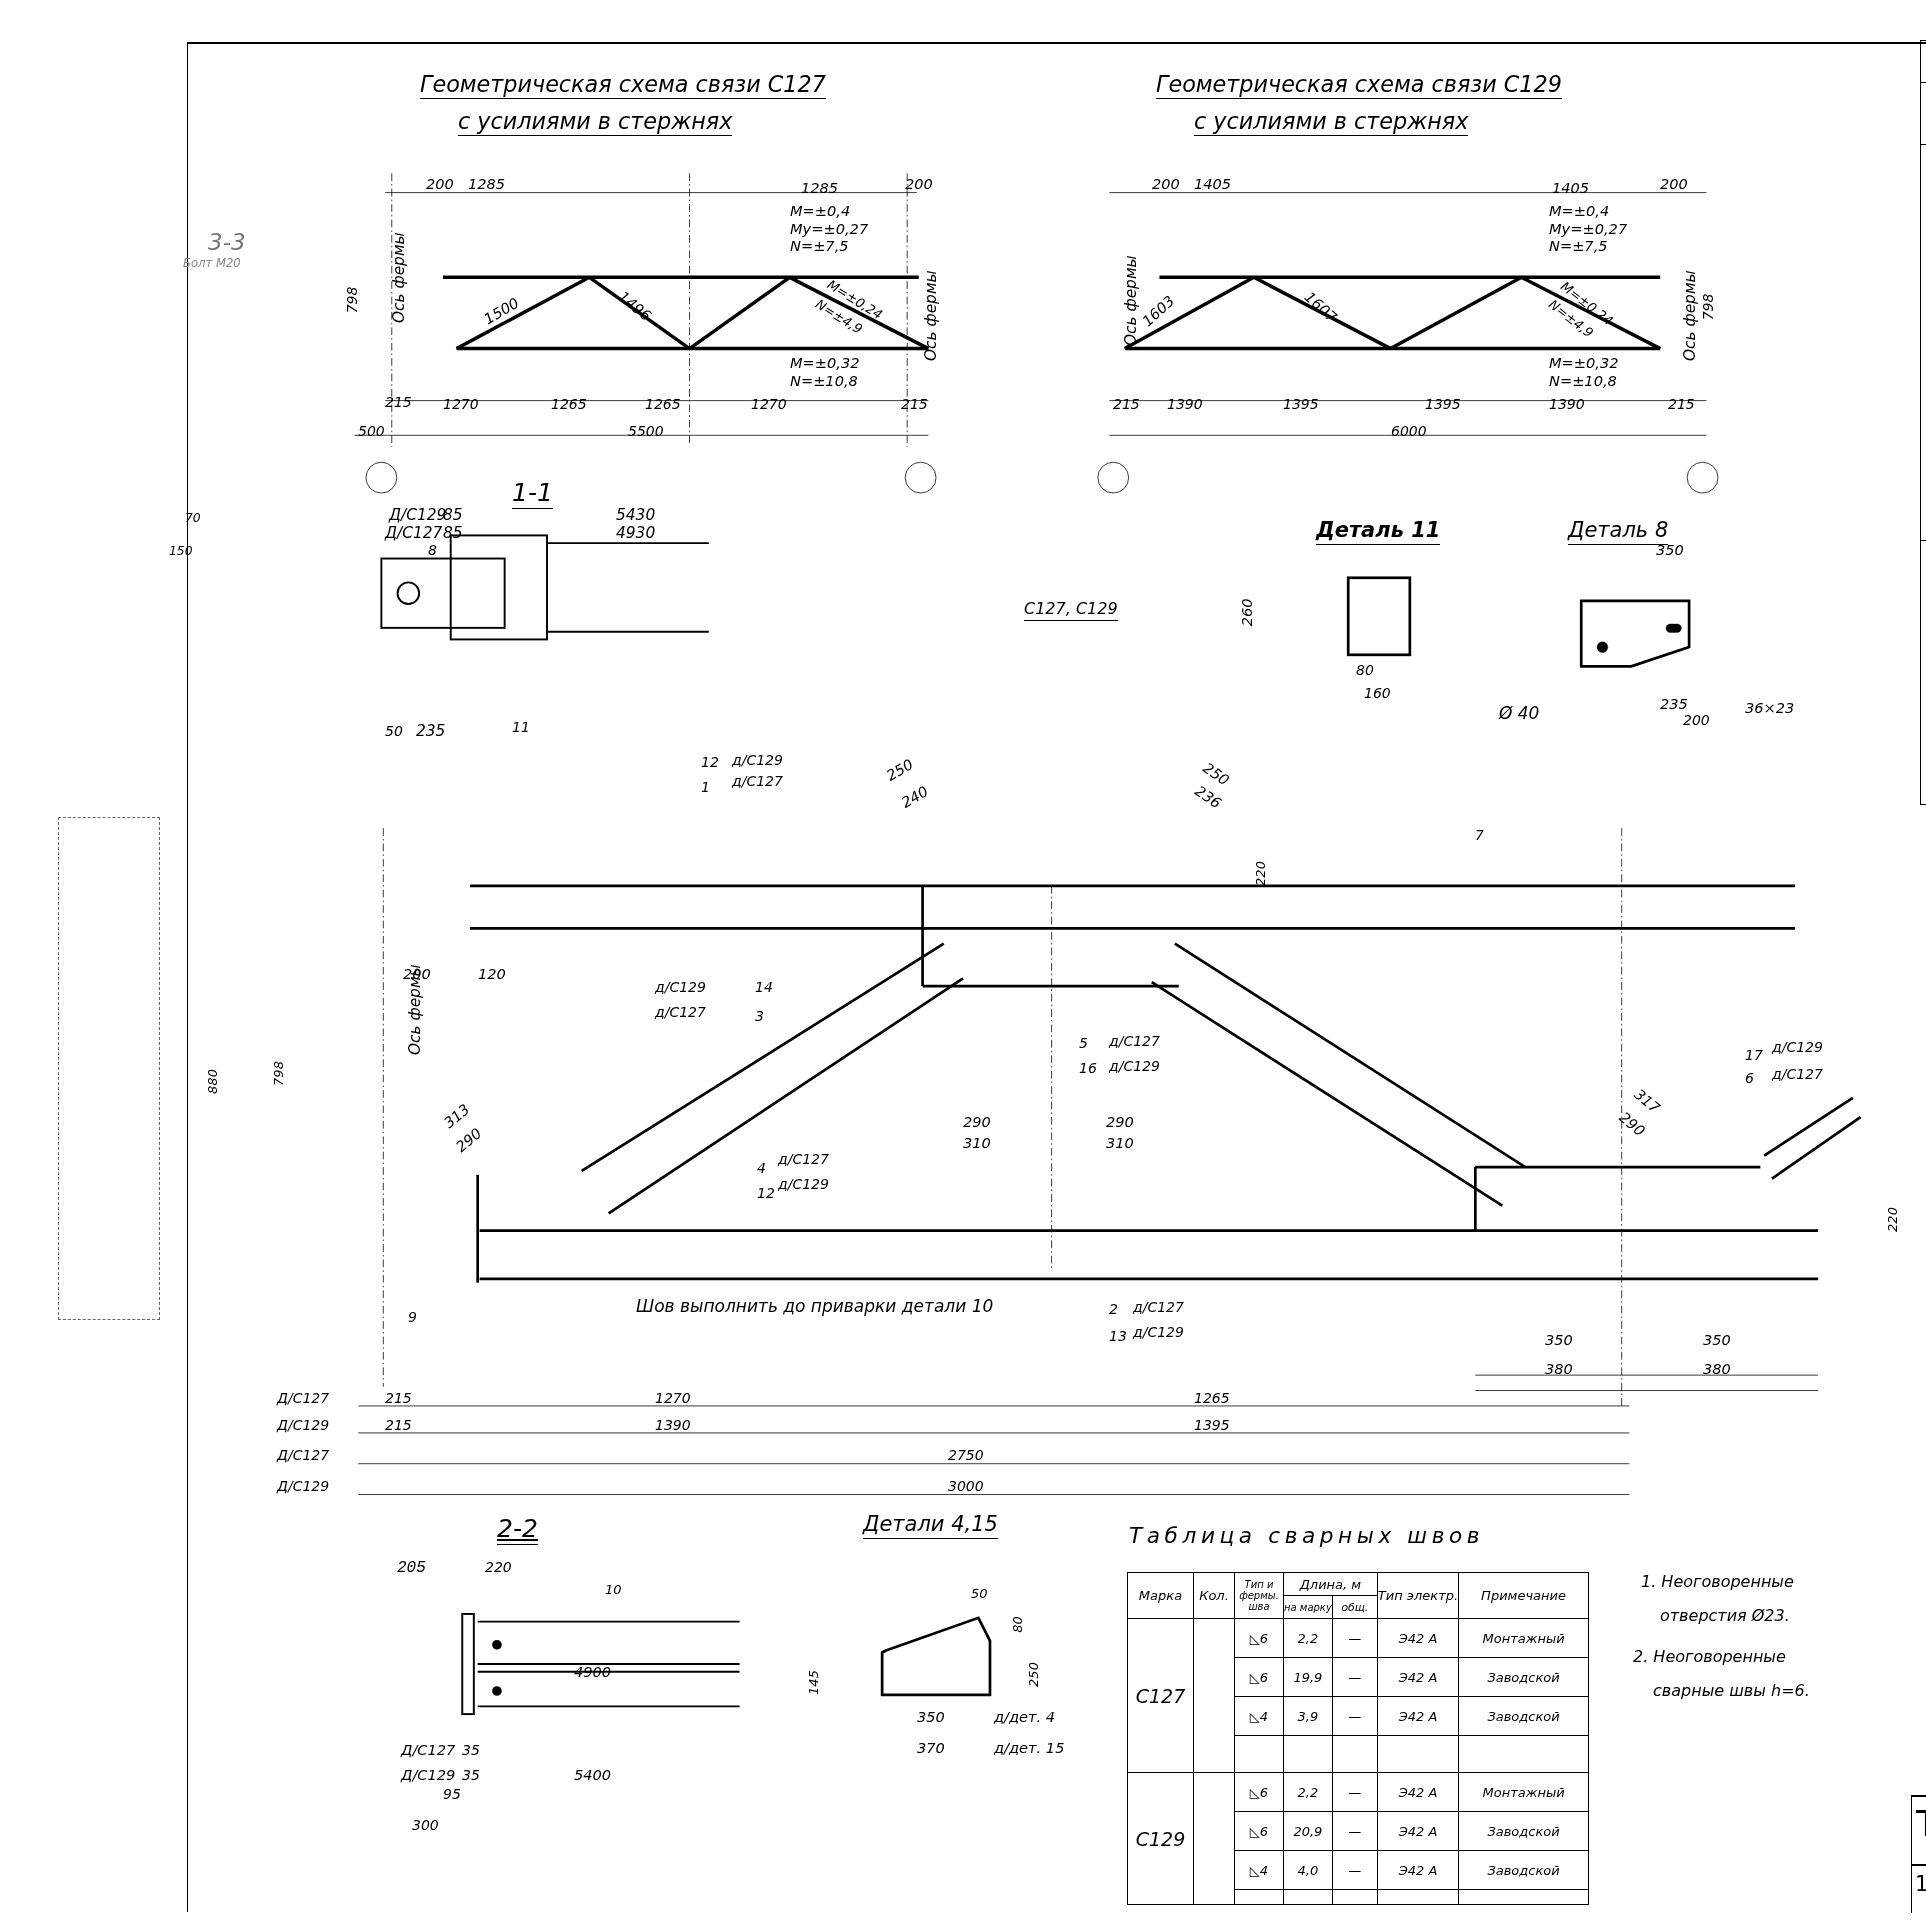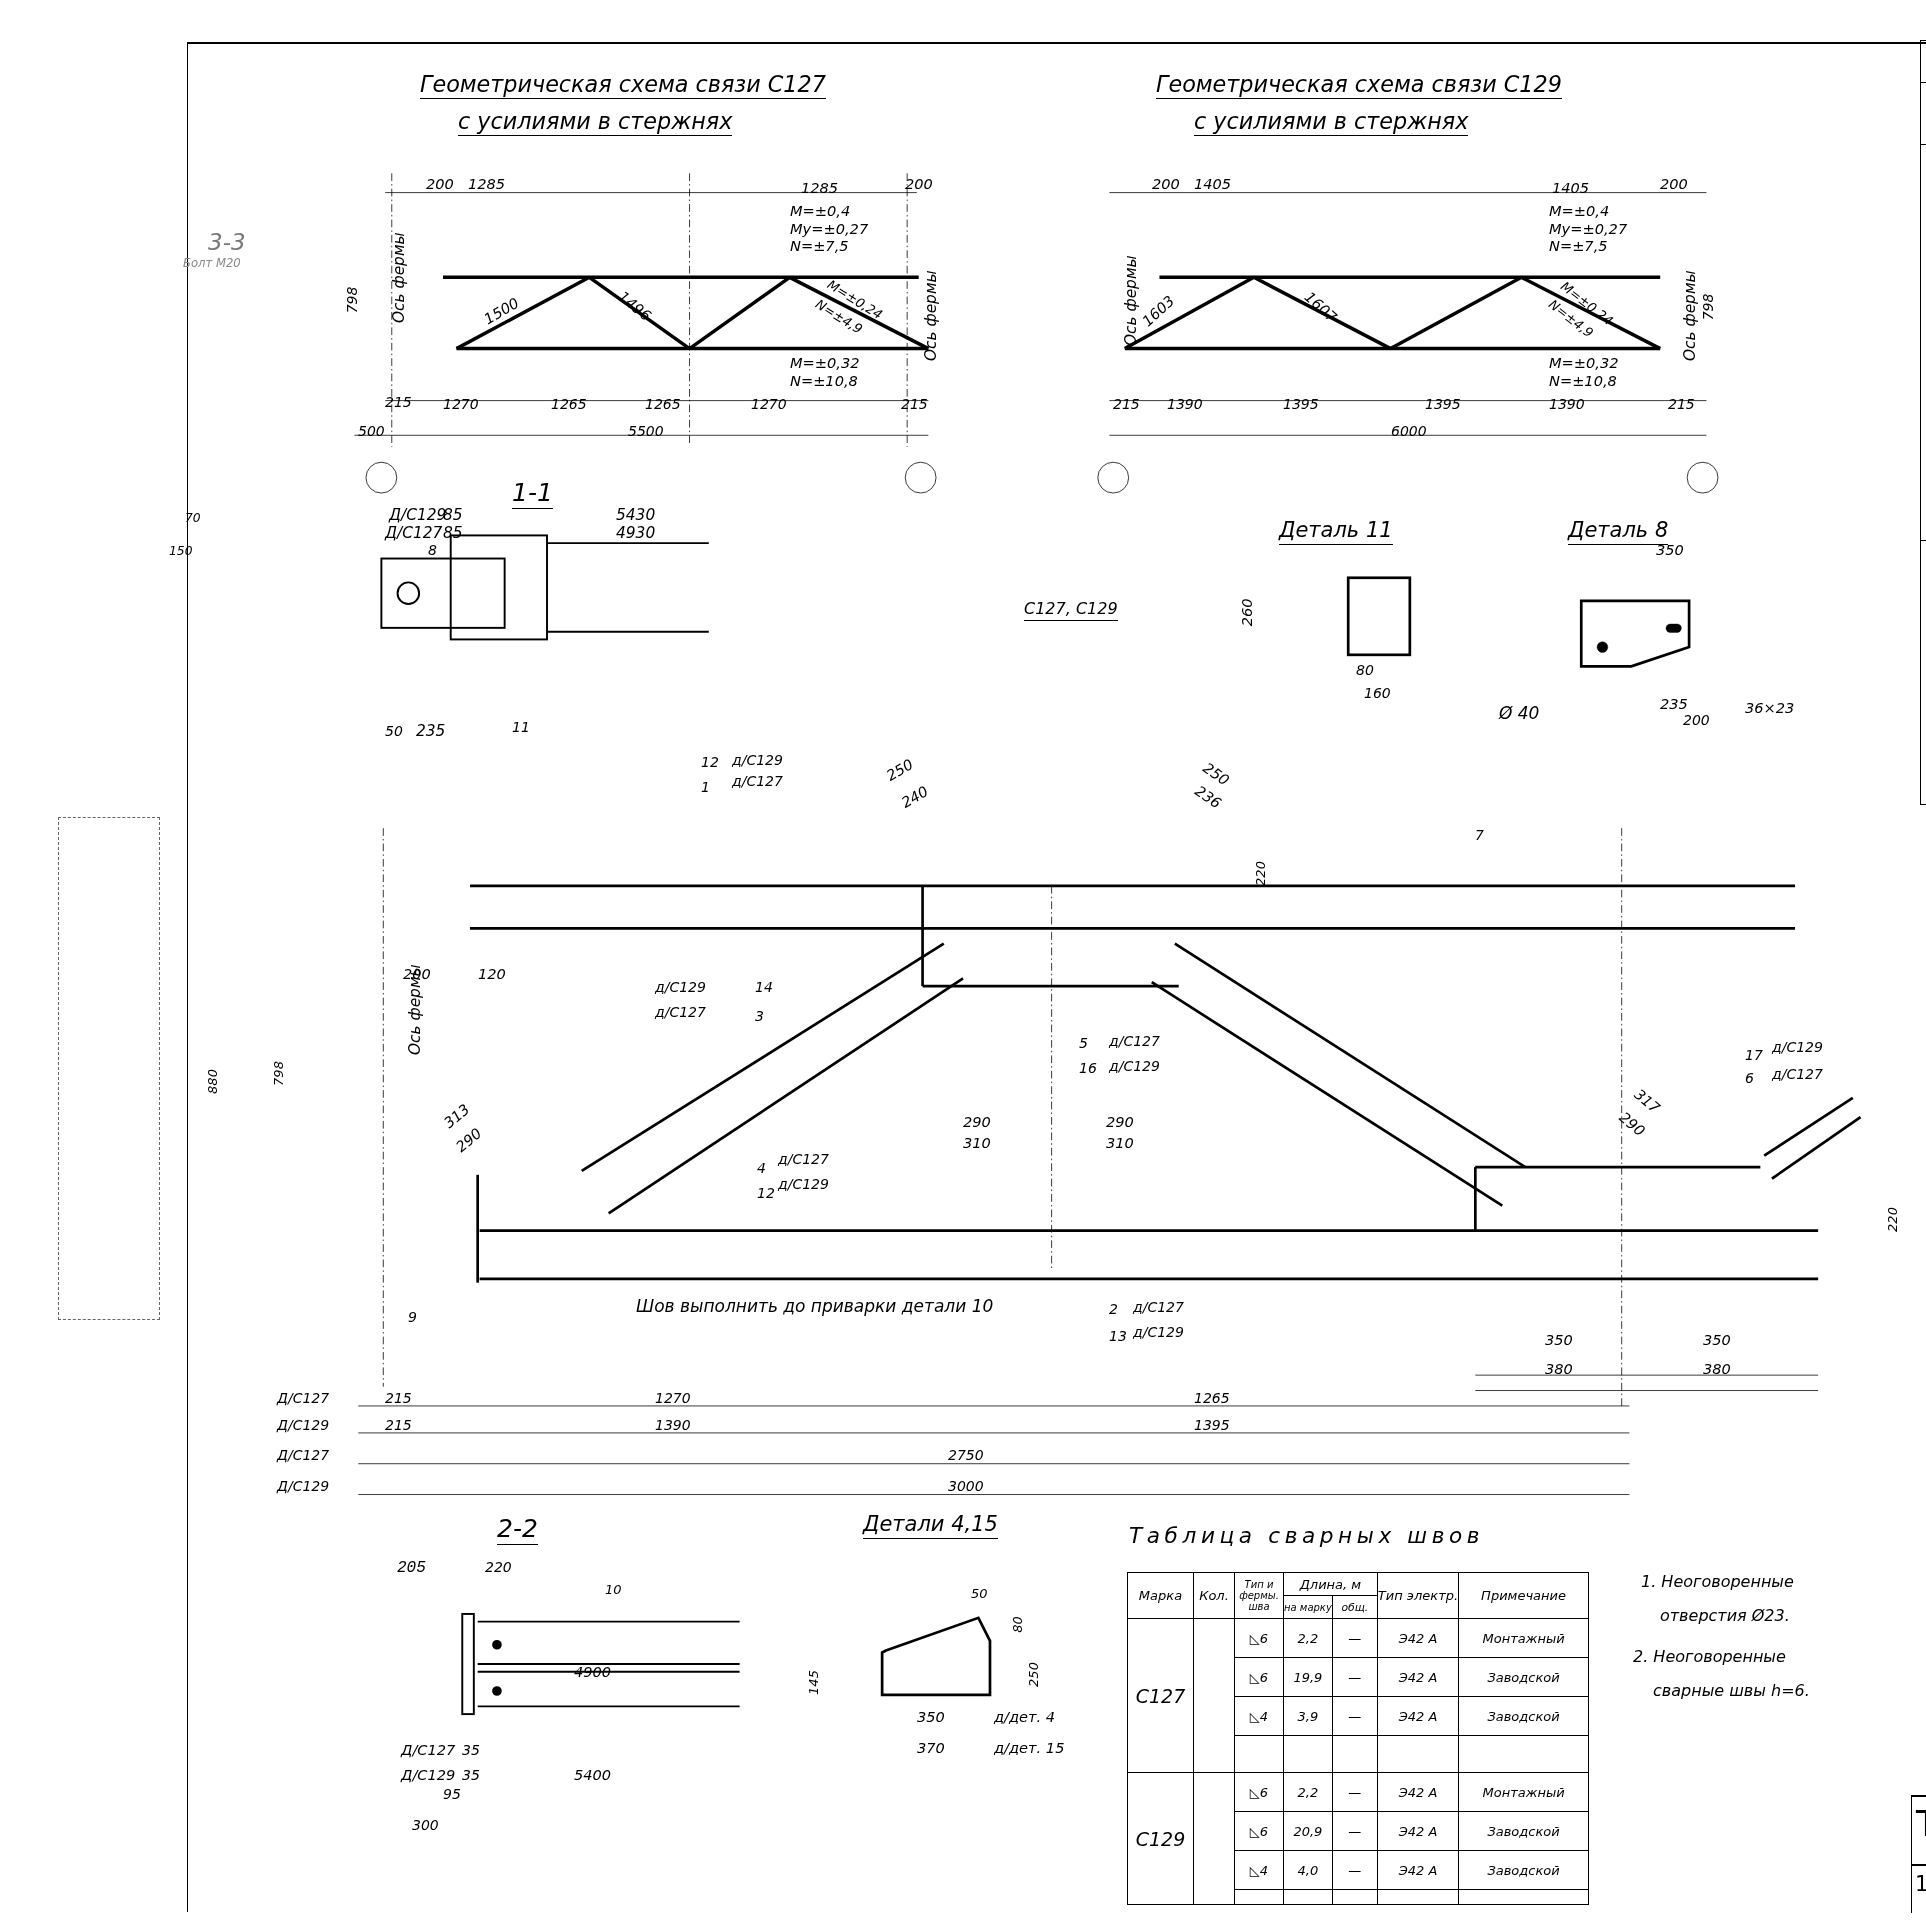--- a/index.html
+++ b/index.html
@@ -185,21 +185,21 @@
   <div class="t" style="left:443px;top:508px;font-size:15.4px;">85</div>
   <div class="t" style="left:616px;top:508px;font-size:15.4px;">5430</div>
   <div class="t" style="left:385px;top:526px;font-size:15.4px;">Д/С127</div>
   <div class="t" style="left:443px;top:526px;font-size:15.4px;">85</div>
   <div class="t" style="left:616px;top:526px;font-size:15.4px;">4930</div>
   <div class="t" style="left:416px;top:724px;font-size:15.4px;">235</div>
   <div class="t" style="left:385px;top:724px;font-size:14px;">50</div>
   <div class="t" style="left:428px;top:543px;font-size:14px;">8</div>
   <div class="t" style="left:512px;top:720px;font-size:14px;">11</div>
 
-  <div class="t ul" style="left:1279px;top:520px;font-size:21px;">Деталь 11</div>
+  <div class="t ul" style="left:1316px;top:520px;font-size:21px;font-weight:bold;">Деталь 11</div>
   <div class="t ul" style="left:1568px;top:520px;font-size:21px;">Деталь 8</div>
   <div class="t" style="left:1233px;top:605px;font-size:14.6px;transform:rotate(-90deg);">260</div>
   <div class="t" style="left:1356px;top:663px;font-size:14px;">80</div>
   <div class="t" style="left:1364px;top:686px;font-size:14px;">160</div>
   <div class="t" style="left:1656px;top:543px;font-size:14.6px;">350</div>
   <div class="t" style="left:1499px;top:705px;font-size:17px;">Ø 40</div>
   <div class="t" style="left:1660px;top:697px;font-size:14.6px;">235</div>
   <div class="t" style="left:1683px;top:713px;font-size:14px;">200</div>
   <div class="t" style="left:1745px;top:701px;font-size:14.6px;">36×23</div>
 
@@ -263,21 +263,21 @@
   <div class="t" style="left:1194px;top:1391px;font-size:14px;">1265</div>
   <div class="t" style="left:277px;top:1418px;font-size:14px;">Д/С129</div>
   <div class="t" style="left:385px;top:1418px;font-size:14px;">215</div>
   <div class="t" style="left:655px;top:1418px;font-size:14px;">1390</div>
   <div class="t" style="left:1194px;top:1418px;font-size:14px;">1395</div>
   <div class="t" style="left:277px;top:1448px;font-size:14px;">Д/С127</div>
   <div class="t" style="left:948px;top:1448px;font-size:14px;">2750</div>
   <div class="t" style="left:277px;top:1479px;font-size:14px;">Д/С129</div>
   <div class="t" style="left:948px;top:1479px;font-size:14px;">3000</div>
 
-  <div class="t ul" style="left:497px;top:1516px;font-size:25px;">2-2</div>
+  <div class="t ul" style="left:497px;top:1516px;font-size:25px;text-decoration:underline;">2-2</div>
   <div class="t" style="left:397px;top:1560px;font-size:16px;font-family:Liberation Mono, monospace;">205</div>
   <div class="t" style="left:485px;top:1560px;font-size:14px;">220</div>
   <div class="t" style="left:605px;top:1583px;font-size:13px;">10</div>
   <div class="t" style="left:401px;top:1743px;font-size:14.6px;">Д/С127</div>
   <div class="t" style="left:462px;top:1743px;font-size:14px;">35</div>
   <div class="t" style="left:574px;top:1665px;font-size:14.6px;">4900</div>
   <div class="t" style="left:401px;top:1768px;font-size:14.6px;">Д/С129</div>
   <div class="t" style="left:462px;top:1768px;font-size:14px;">35</div>
   <div class="t" style="left:574px;top:1768px;font-size:14.6px;">5400</div>
   <div class="t" style="left:443px;top:1787px;font-size:14px;">95</div>

